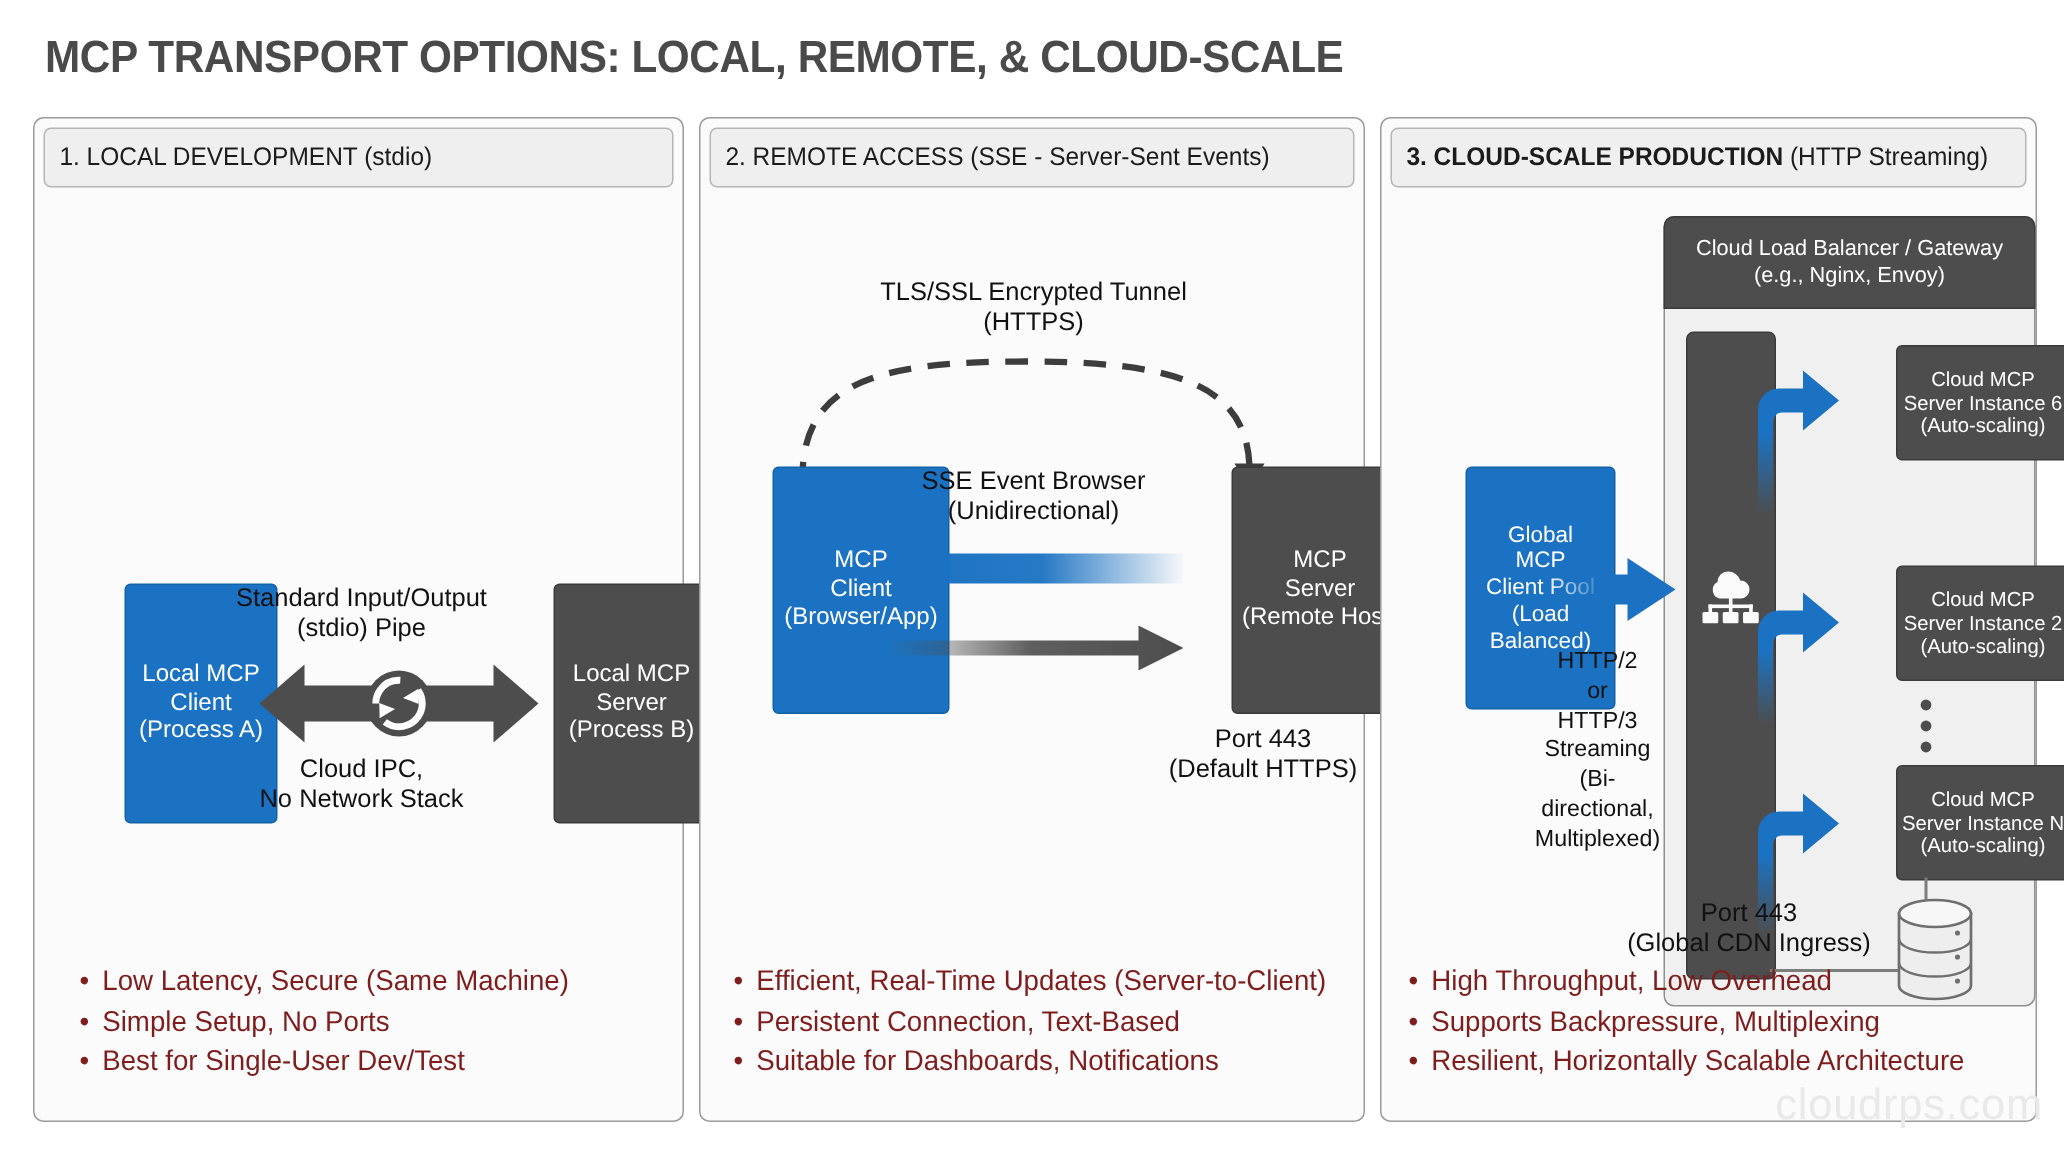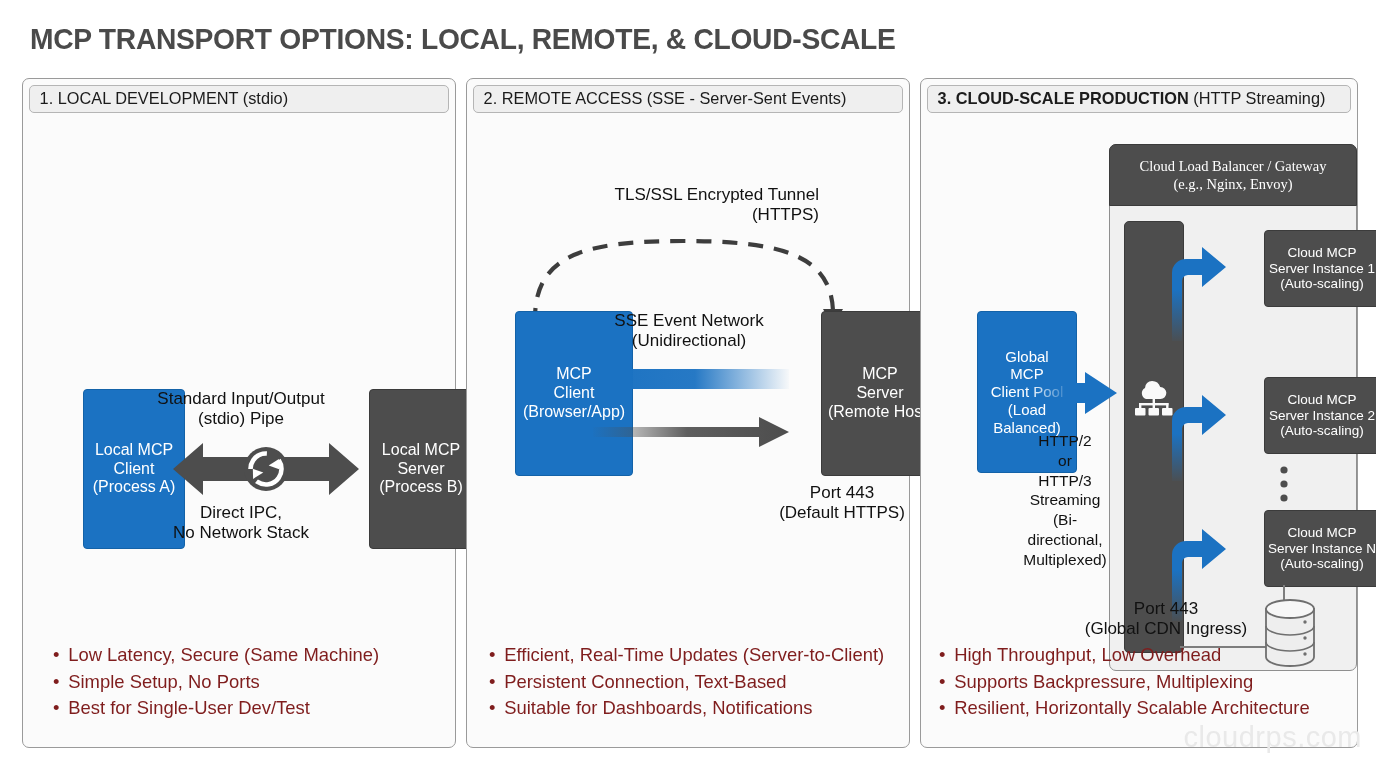--- a/index.html
+++ b/index.html
@@ -24,21 +24,21 @@
   .panel{
     position:absolute;top:78px;height:670px;
     background:#fbfbfb;border:1px solid #9a9a9a;border-radius:7px;
     box-sizing:border-box;
   }
   #panel-1{left:22px;width:434px;}
   #panel-2{left:466px;width:444px;}
   #panel-3{left:920px;width:438px;}
 
   .panel-header{
-    position:absolute;left:6px;top:6px;right:6px;height:28px;
+    position:absolute;left:6px;top:6px;right:6px;height:40px;
     background:#efefef;border:1px solid #b5b5b5;border-radius:5px;
     box-sizing:border-box;
     display:flex;align-items:center;
   }
   .panel-header .htext{
     padding-left:10px;font-size:17px;color:#1b1b1b;white-space:nowrap;
     transform:scaleX(0.96);transform-origin:left center;
   }
   .panel-header .htext b{font-weight:bold;}
   .panel-header .htext .reg{font-weight:normal;}
@@ -116,40 +116,40 @@
         <g>
           <circle cx="93" cy="32" r="22" fill="#4d4d4d"></circle>
           <circle cx="93" cy="32" r="15.5" fill="none" stroke="#ffffff" stroke-width="4.6" stroke-dasharray="25 14" transform="rotate(35 93 32)"></circle>
           <path d="M104,20 l2,10 l-11,-2 z" fill="#ffffff" transform="rotate(10 93 32)"></path>
           <path d="M82,44 l-2,-10 l11,2 z" fill="#ffffff" transform="rotate(10 93 32)"></path>
         </g>
       </svg>
     </div>
 
     <div class="lbl" style="left:124px;top:424px;width:188px;font-size:17px;">
-      <div>Direct IPC,</div>
+      <div>Cloud IPC,</div>
       <div>No Network Stack</div>
     </div>
 
     <div class="bullets" style="left:30px;bottom:26px;">
       <div class="bi">Low Latency, Secure (Same Machine)</div>
       <div class="bi">Simple Setup, No Ports</div>
       <div class="bi">Best for Single-User Dev/Test</div>
     </div>
   </div>
 
   <div class="panel" id="panel-2">
     <div class="panel-header">
       <div class="htext">
         <span class="reg">2. REMOTE ACCESS</span>
         <span class="reg">(SSE - Server-Sent Events)</span>
       </div>
     </div>
 
-    <div class="lbl" style="left:92px;top:106px;width:260px;font-size:17px;text-align:right;">
+    <div class="lbl" style="left:92px;top:106px;width:260px;font-size:17px;">
       <div>TLS/SSL Encrypted Tunnel</div>
       <div>(HTTPS)</div>
     </div>
 
     <div style="position:absolute;left:46px;top:146px;width:350px;height:100px;">
       <svg width="350" height="100" viewBox="0 0 350 100">
         <path d="M22,98 C20,30 70,16 170,16 C268,16 318,30 320,86" fill="none" stroke="#3d3d3d" stroke-width="4.2" stroke-dasharray="15 11" stroke-linecap="butt"></path>
         <path d="M310,84 L330,84 L320,102 Z" fill="#3d3d3d"></path>
       </svg>
     </div>
@@ -164,21 +164,21 @@
 
     <div class="nodebox gray" style="left:316px;top:232px;width:118px;height:165px;font-size:16px;">
       <div>
         <div>MCP</div>
         <div>Server</div>
         <div>(Remote Host)</div>
       </div>
     </div>
 
     <div class="lbl" style="left:128px;top:232px;width:188px;font-size:17px;">
-      <div>SSE Event Network</div>
+      <div>SSE Event Browser</div>
       <div>(Unidirectional)</div>
     </div>
 
     <div style="position:absolute;left:126px;top:278px;width:196px;height:44px;">
       <svg width="196" height="44" viewBox="0 0 196 44">
         <defs>
           <linearGradient id="gradBlueL" x1="0" y1="0" x2="1" y2="0">
             <stop offset="0%" stop-color="#1b72c2" stop-opacity="1"></stop>
             <stop offset="52%" stop-color="#1b72c2" stop-opacity="0.95"></stop>
             <stop offset="100%" stop-color="#1b72c2" stop-opacity="0.02"></stop>
@@ -221,21 +221,21 @@
         <span class="reg">(HTTP Streaming)</span>
       </div>
     </div>
 
     <div style="position:absolute;left:188px;top:65px;width:248px;height:527px;
                 background:#f0f0f0;border:1px solid #8f8f8f;border-radius:7px;box-sizing:border-box;">
 
       <div style="position:absolute;left:-1px;top:-1px;width:248px;height:62px;
                   background:#4d4d4d;border:1px solid #3b3b3b;border-radius:7px 7px 0 0;
                   box-sizing:border-box;display:flex;align-items:center;justify-content:center;
-                  color:#fff;font-size:14.5px;line-height:1.25;text-align:center;font-family:Liberation Serif, serif;">
+                  color:#fff;font-size:14.5px;line-height:1.25;text-align:center;">
         <div>
           <div>Cloud Load Balancer / Gateway</div>
           <div>(e.g., Nginx, Envoy)</div>
         </div>
       </div>
 
       <div style="position:absolute;left:14px;top:76px;width:58px;height:430px;
                   background:#4d4d4d;border:1px solid #3b3b3b;border-radius:5px;">
 
         <div style="position:absolute;left:8px;top:150px;width:42px;height:44px;">
@@ -277,21 +277,21 @@
 
           <path d="M6,260 L6,200 a14,14 0 0 1 14,-14 L36,186 L36,174 L60,194 L36,214 L36,202 L22,202 a6,6 0 0 0 -6,6 L16,260 Z" fill="url(#gb2)"></path>
 
           <path d="M6,400 L6,334 a14,14 0 0 1 14,-14 L36,320 L36,308 L60,328 L36,348 L36,336 L22,336 a6,6 0 0 0 -6,6 L16,400 Z" fill="url(#gb3)"></path>
         </svg>
       </div>
 
       <div class="nodebox gray" style="left:116px;top:85px;width:116px;height:77px;font-size:13.5px;">
         <div>
           <div>Cloud MCP</div>
-          <div>Server Instance 1</div>
+          <div>Server Instance 6</div>
           <div>(Auto-scaling)</div>
         </div>
       </div>
       <div class="nodebox gray" style="left:116px;top:232px;width:116px;height:77px;font-size:13.5px;">
         <div>
           <div>Cloud MCP</div>
           <div>Server Instance 2</div>
           <div>(Auto-scaling)</div>
         </div>
       </div>

